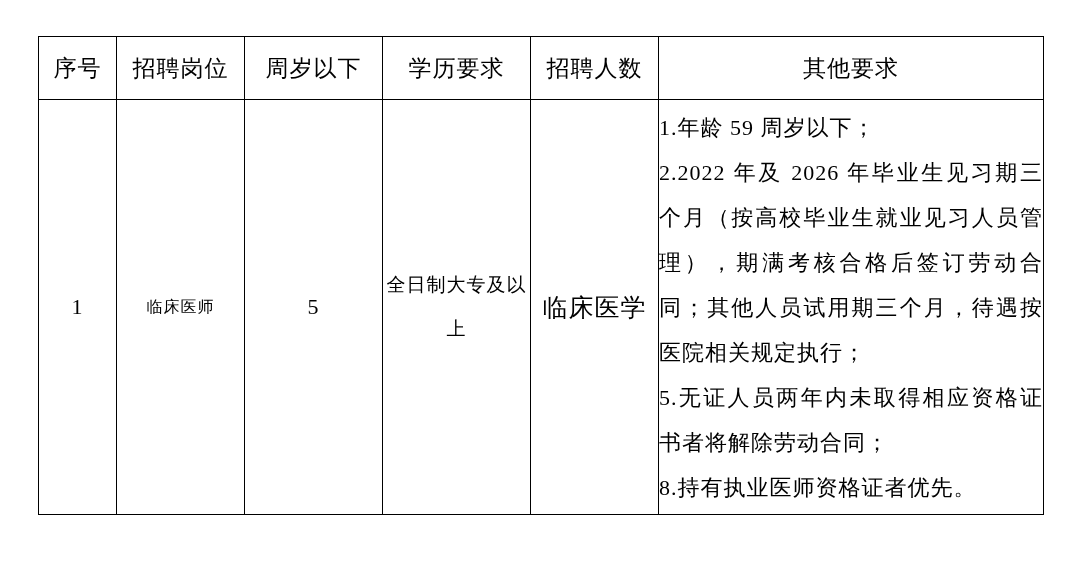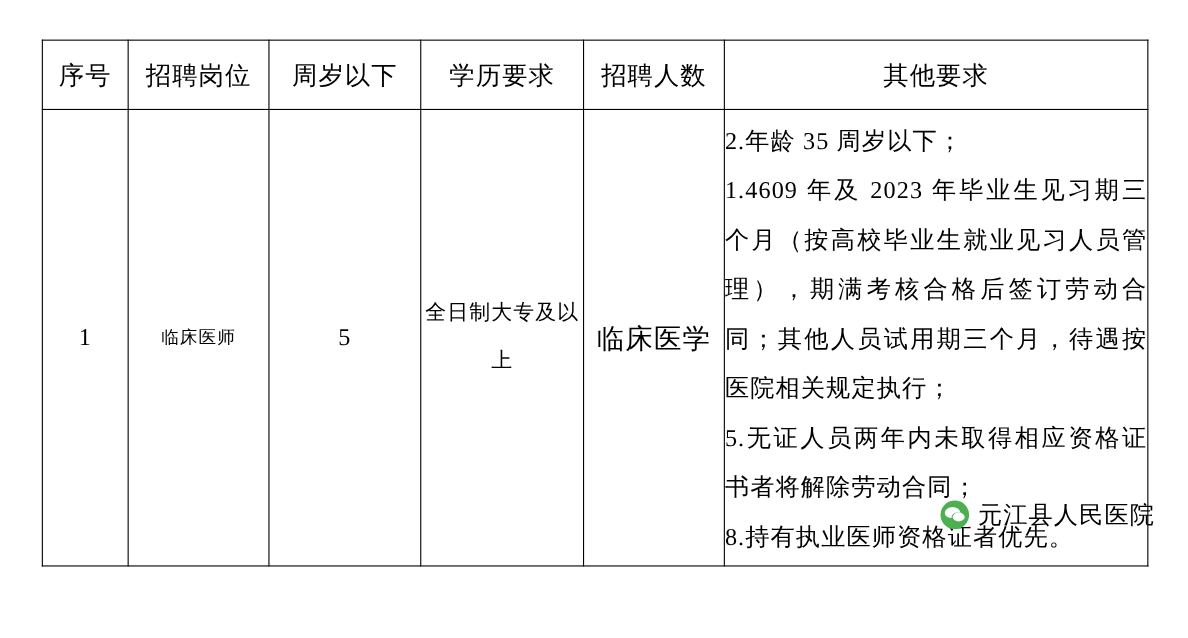--- a/index.html
+++ b/index.html
@@ -155,29 +155,25 @@
       </thead>
       <tbody>
         <tr>
           <td class="body-cell cell-index">1</td>
           <td class="body-cell cell-position">临床医师</td>
           <td class="body-cell cell-count">5</td>
           <td class="body-cell cell-education">全日制大专及以上</td>
           <td class="body-cell cell-major">临床医学</td>
           <td class="body-cell cell-other">
             <ul class="other-list">
-              <li>2.年龄 35 周岁以下；</li>
-              <li>1.4609 年及 2023 年毕业生见习期三个月（按高校毕业生就业见习人员管理），期满考核合格后签订劳动合同；其他人员试用期三个月，待遇按医院相关规定执行；</li>
+              <li>1.年龄 59 周岁以下；</li>
+              <li>2.2022 年及 2026 年毕业生见习期三个月（按高校毕业生就业见习人员管理），期满考核合格后签订劳动合同；其他人员试用期三个月，待遇按医院相关规定执行；</li>
               <li>5.无证人员两年内未取得相应资格证书者将解除劳动合同；</li>
               <li>8.持有执业医师资格证者优先。</li>
             </ul>
           </td>
         </tr>
       </tbody>
     </table>
   </div>
 
-  <div class="footer">
-    <span class="wechat-icon"></span>
-    <span class="footer-text">元江县人民医院</span>
-  </div>
 
 </div>
 
 </body></html>

